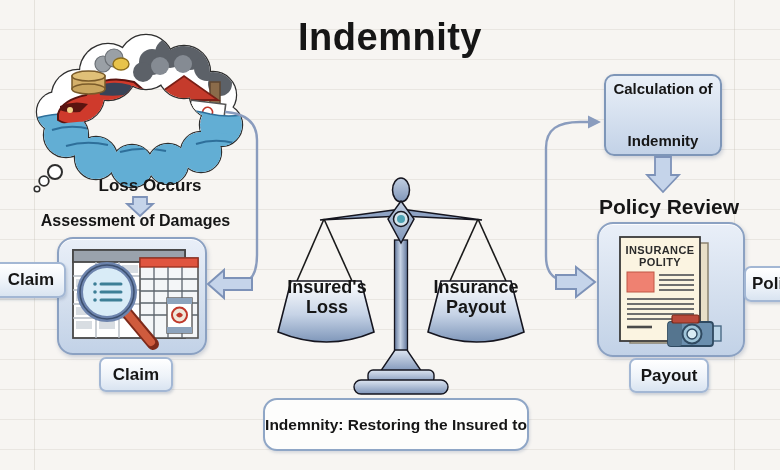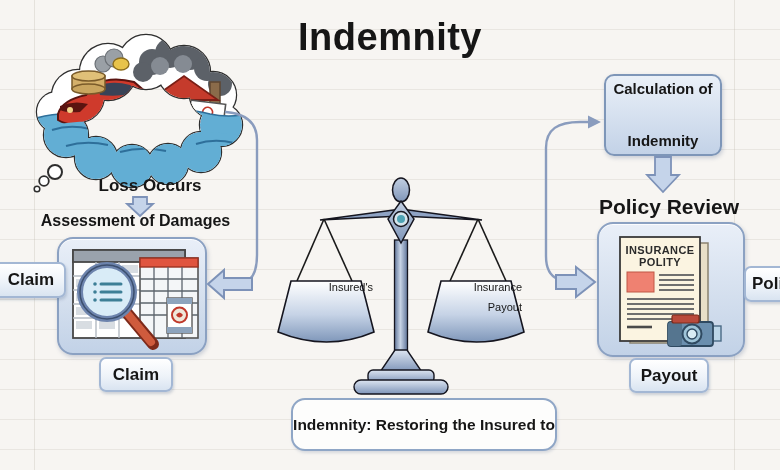--- a/index.html
+++ b/index.html
@@ -42,23 +42,23 @@
   }
   .tag-claim{left:99px;top:357px;width:70px;height:31px;}
   .tag-payout{left:629px;top:358px;width:76px;height:31px;}
   .tag-edge-left{left:-30px;top:262px;width:82px;height:32px;justify-content:flex-end;padding-right:10px;}
   .tag-edge-right{left:744px;top:266px;width:84px;height:32px;justify-content:flex-start;padding-left:6px;}
   .caption{
     position:absolute;left:263px;top:398px;width:262px;height:49px;
     border:2px solid #8fa6c6;border-radius:14px;background:#fdfdfc;
     box-shadow:1px 2px 3px rgba(90,110,145,0.2);
     display:flex;flex-direction:column;justify-content:center;
-    font-weight:bold;font-size:15.5px;line-height:19px;text-align:center;margin-left:28px;
-  }
-  .panlabel{position:absolute;width:92px;font-weight:normal;font-size:11px;line-height:20px;text-align:right;}
+    font-weight:bold;font-size:15.5px;line-height:19px;text-align:center;
+  }
+  .panlabel{position:absolute;width:92px;font-weight:bold;font-size:18px;line-height:20px;text-align:center;}
   .pan-left{left:281px;top:277px;}
   .pan-right{left:430px;top:277px;}
   svg.layer{position:absolute;left:0;top:0;}
 </style>
 </head>
 <body>
 
 <div class="canvas">
 
   <div class="vline" style="left:34px"></div>
@@ -336,19 +336,20 @@
     </g>
   </svg>
 
   <div class="txt title">Indemnity</div>
   <div class="txt h-loss">Loss Occurs</div>
   <div class="txt h-assess">Assessment of Damages</div>
   <div class="txt h-policyreview">Policy Review</div>
 
   <div class="panlabel pan-left">
     <div>Insured's</div>
+    <div>Loss</div>
   </div>
   <div class="panlabel pan-right">
     <div>Insurance</div>
     <div>Payout</div>
   </div>
 
 </div>
 
 </body></html>

